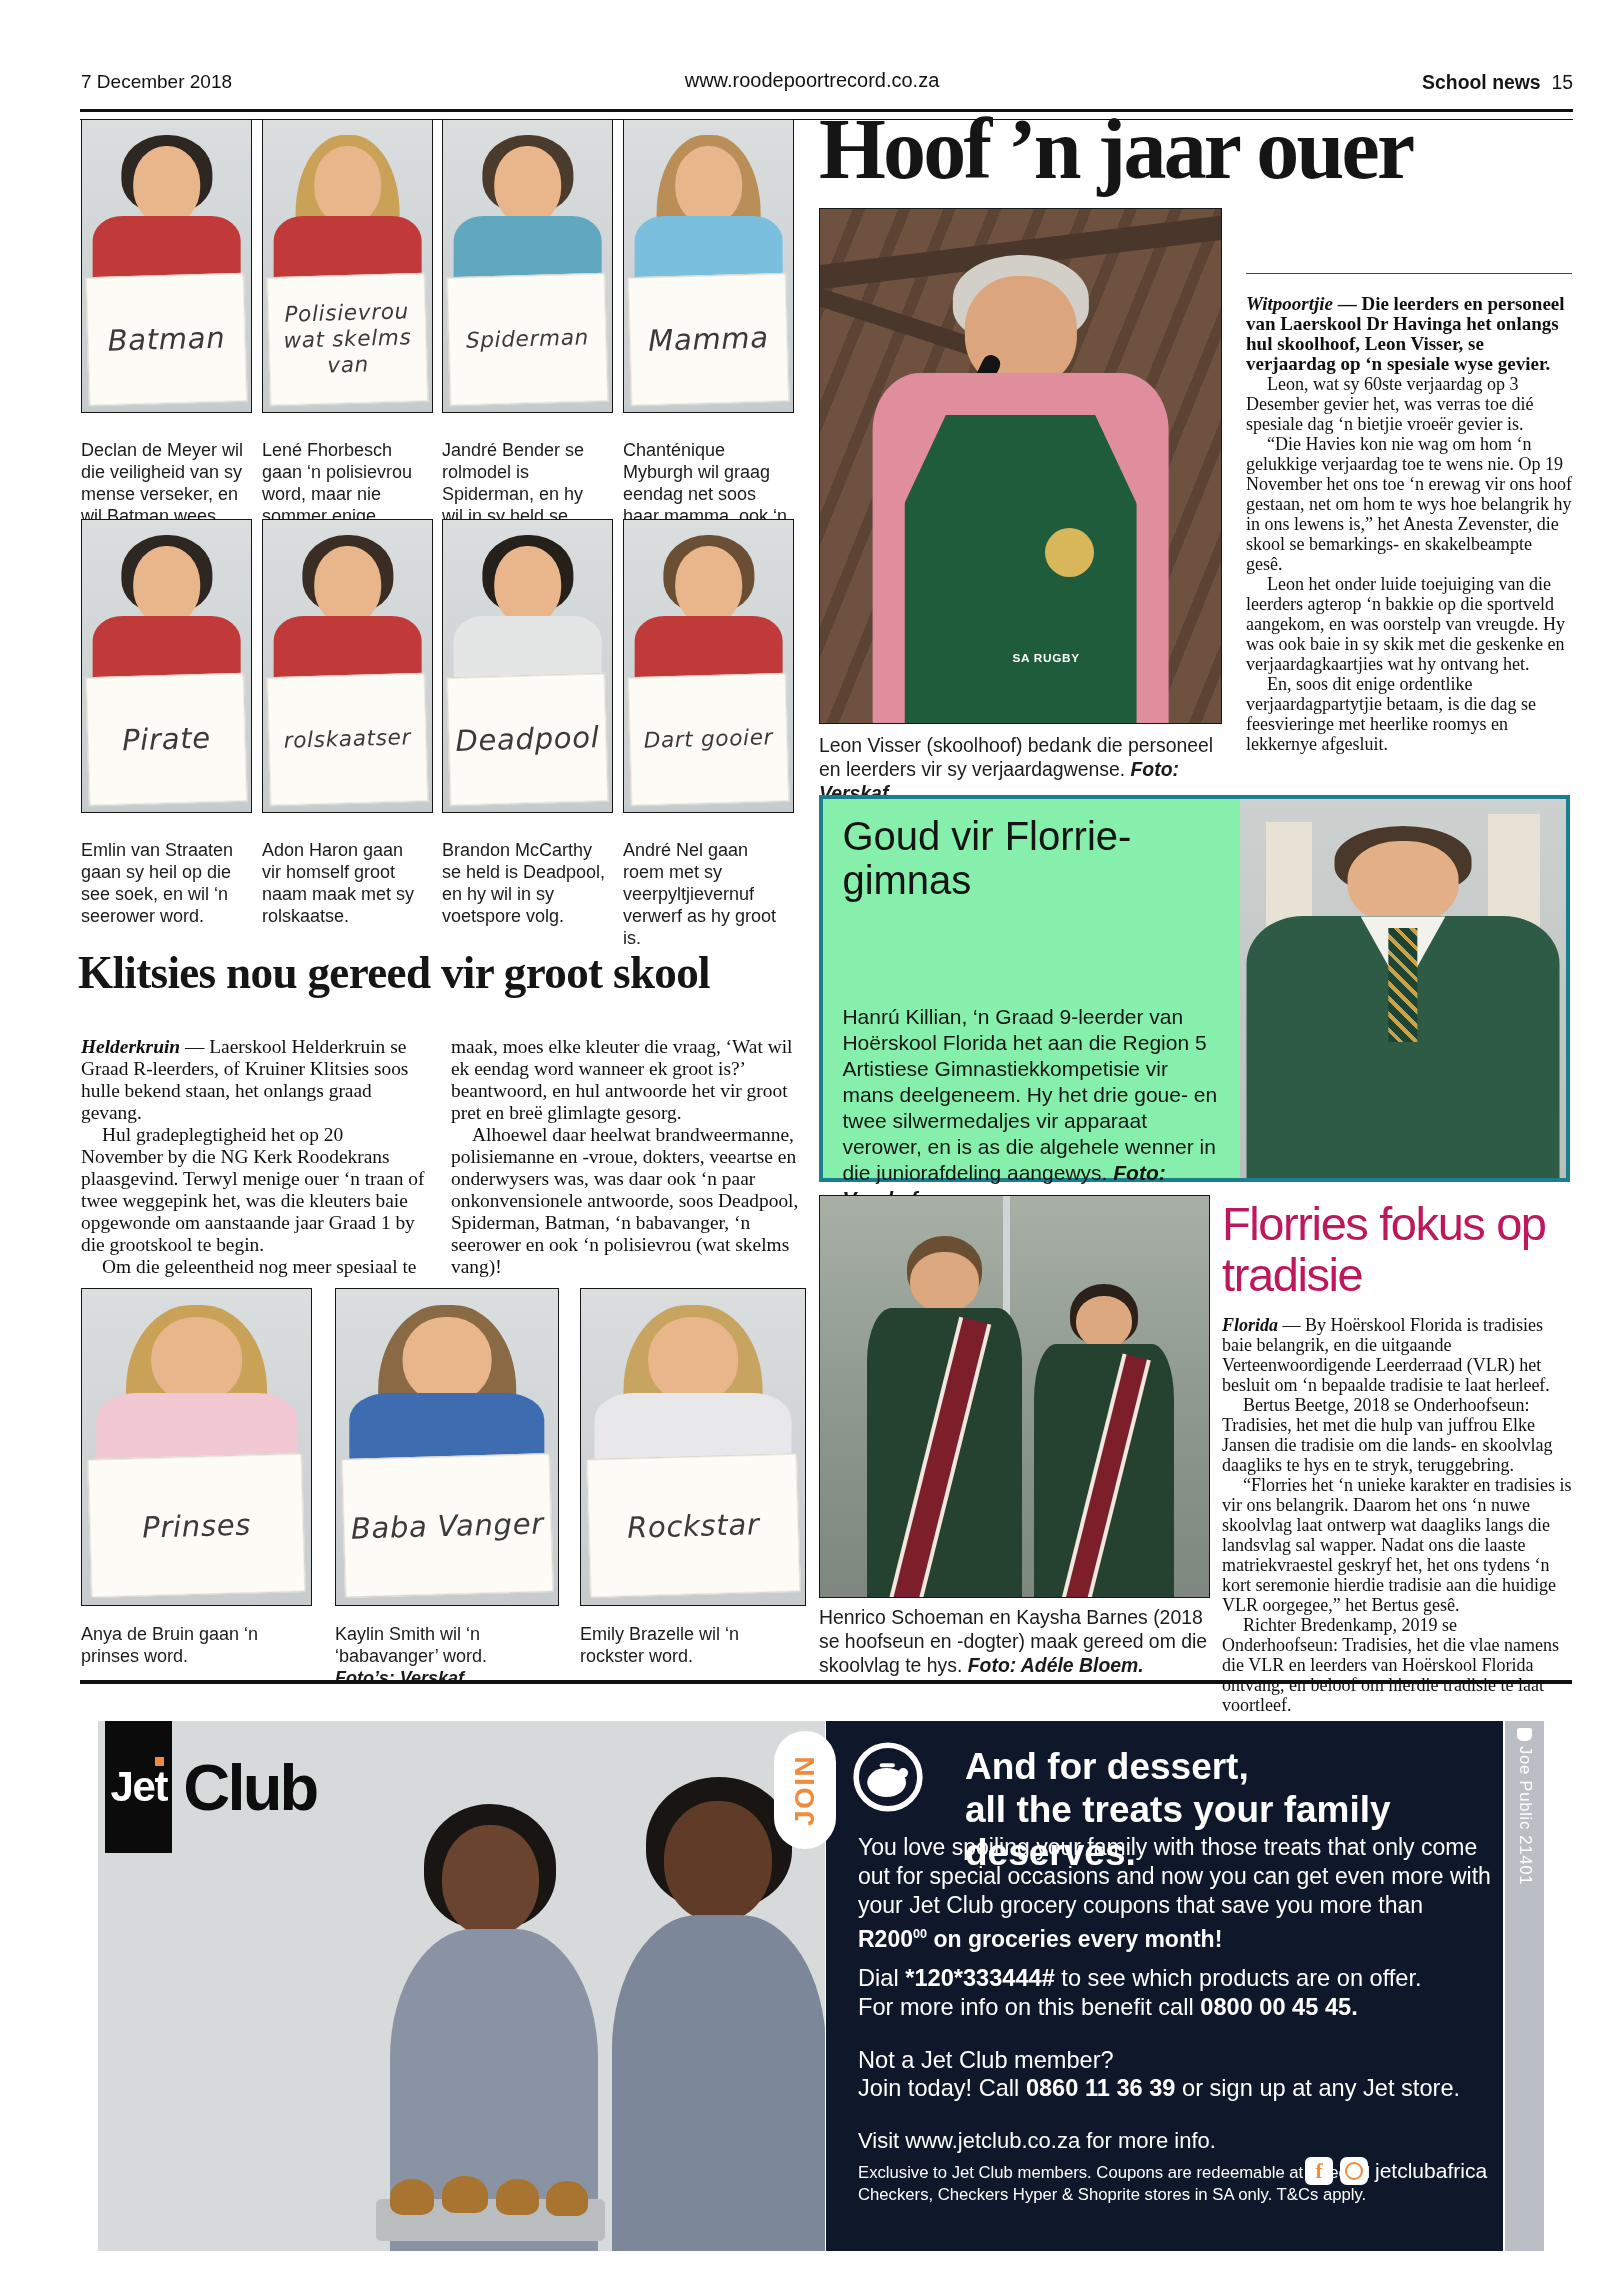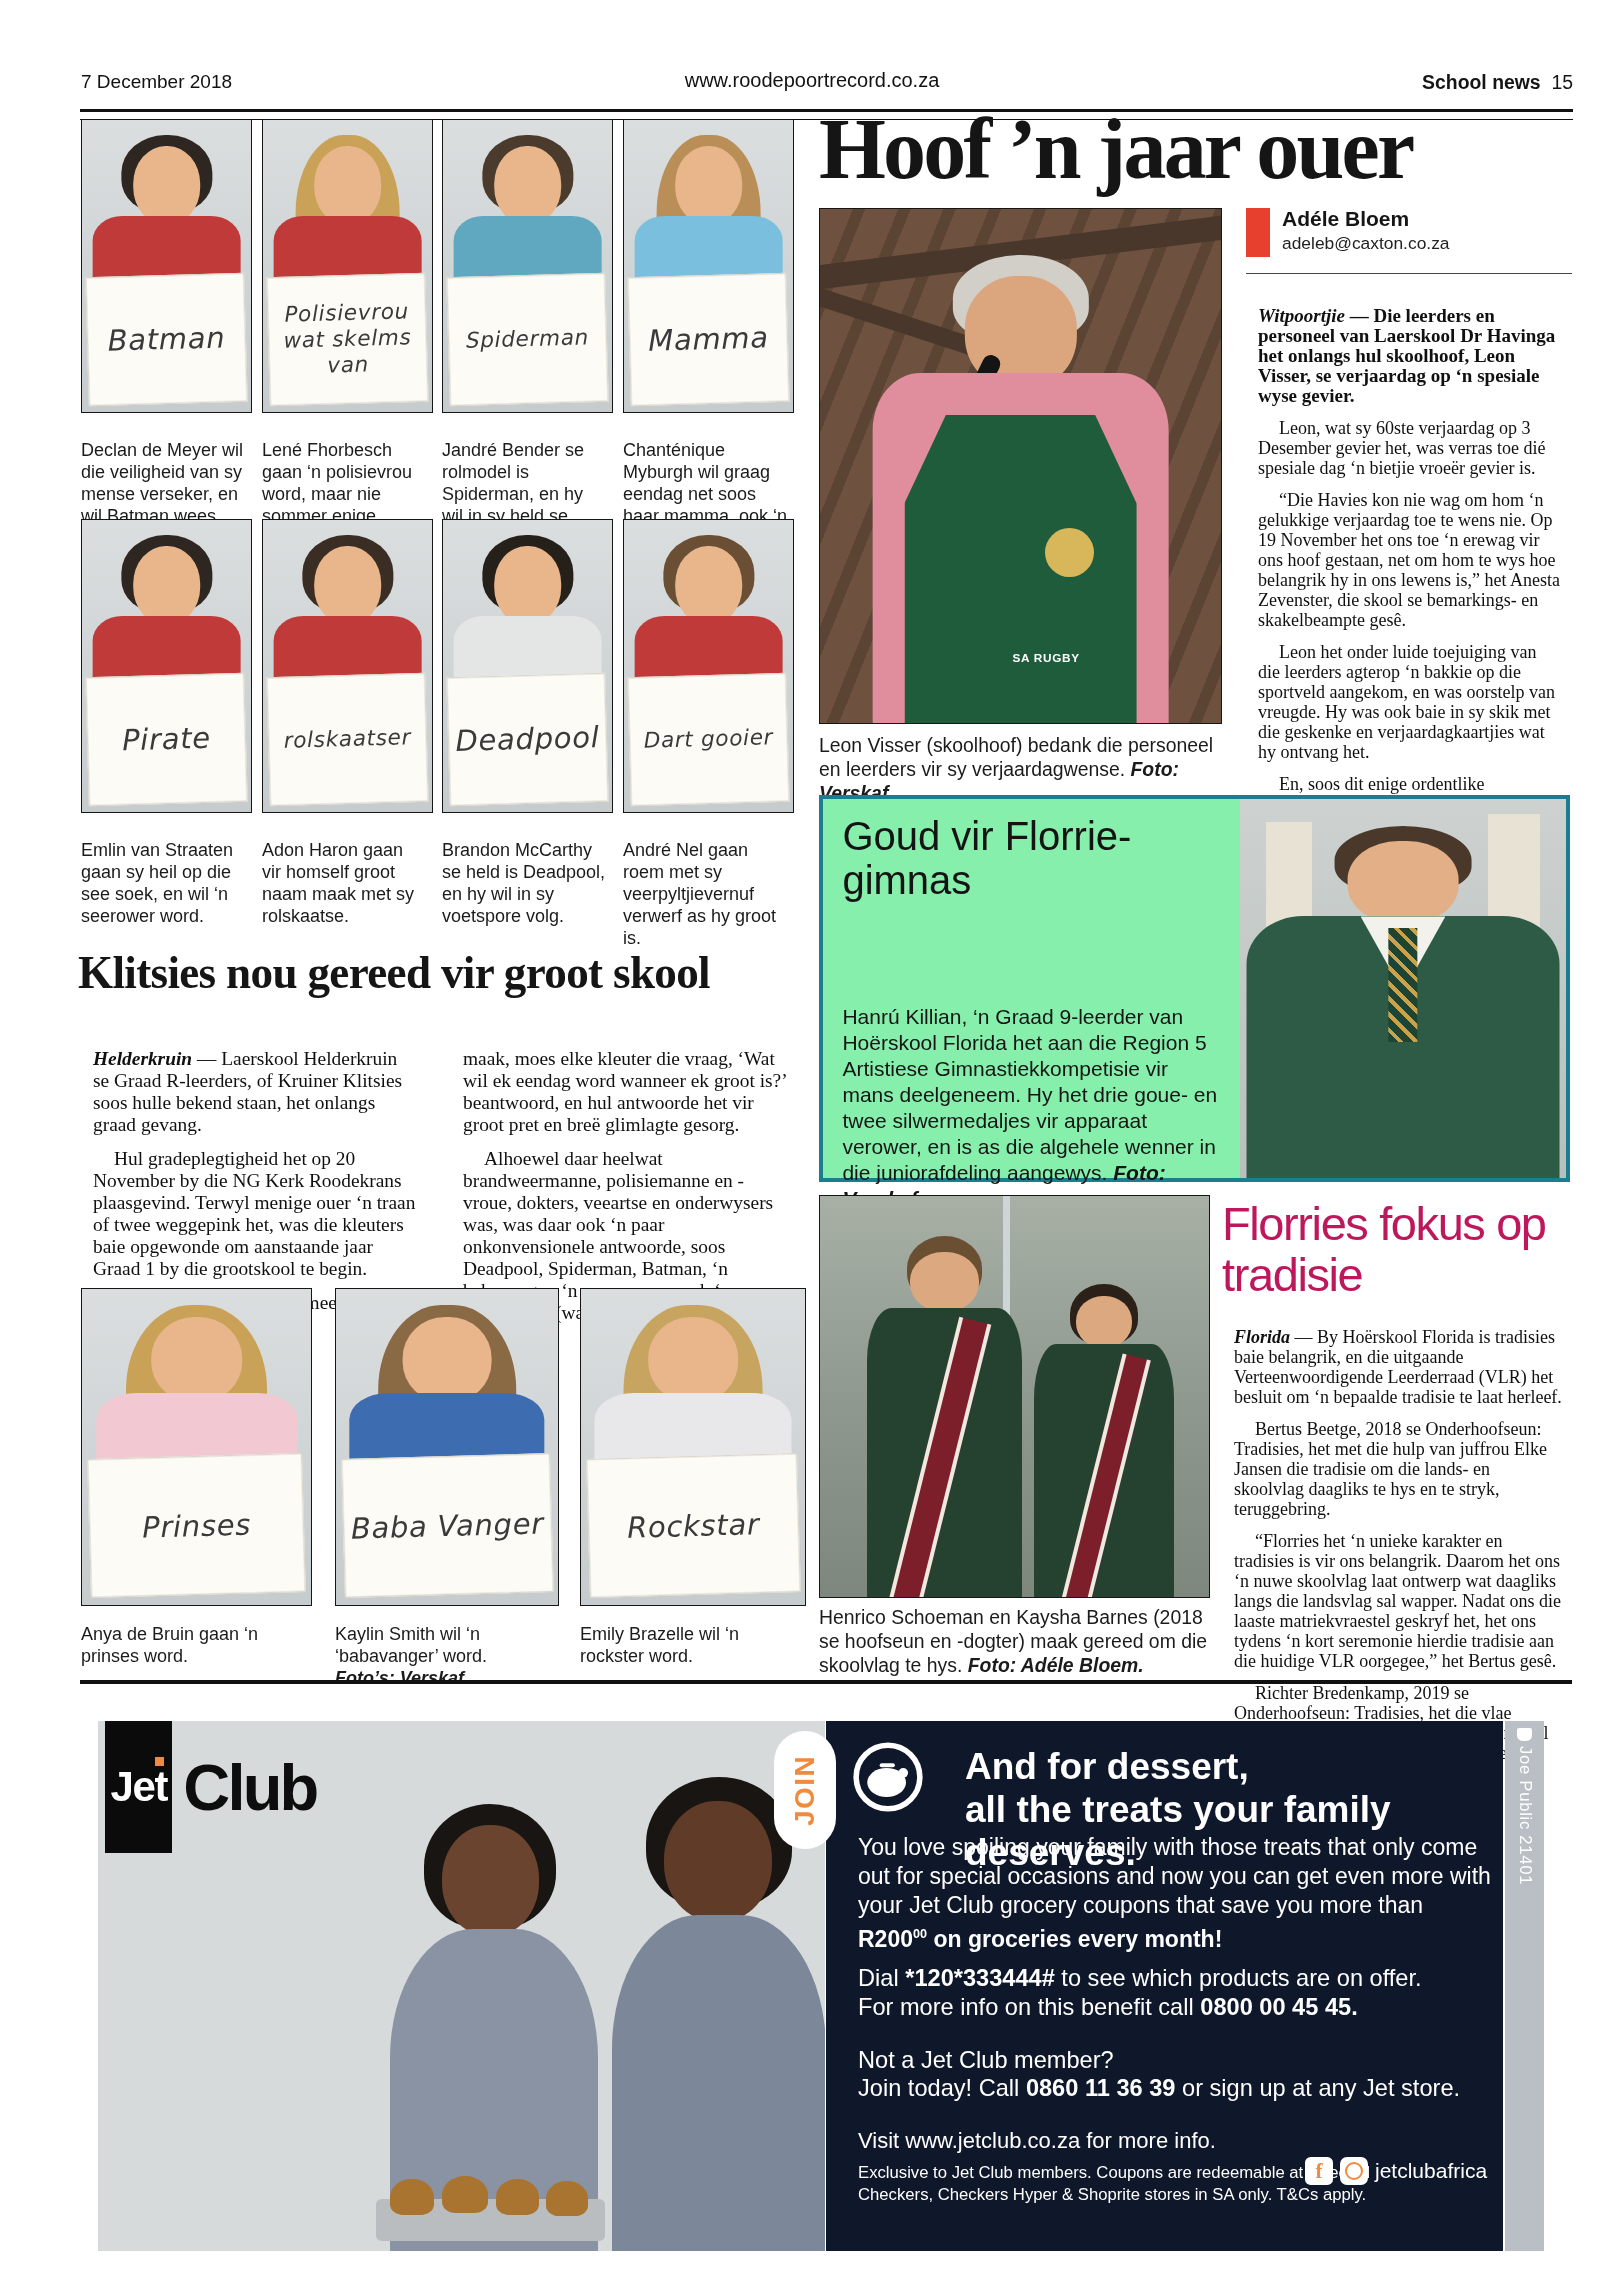--- a/index.html
+++ b/index.html
@@ -28,21 +28,21 @@
           border:0.7px solid #d9d6cb;box-shadow:0 0 0 0.7px #eceade inset;transform:rotate(-1.6deg);
           display:flex;align-items:center;justify-content:center;text-align:center;z-index:5;
           font-family:"DejaVu Sans",sans-serif;font-style:italic;color:#3a3a3a;
           font-size:29px;letter-spacing:0.7px;padding:4.2px;}
   .k-sign.small{font-size:21.5px;line-height:26px;}
   .cap{font-size:18px;line-height:22px;color:#1b1b1b;}
   .credit{font-weight:bold;font-style:italic;}
 
   
   .serif{font-family:"Liberation Serif",serif;color:#101010;}
-  .art p{margin:12px;text-indent:21px;}
+  .art p{margin:0;text-indent:21px;}
   .art p.lead{text-indent:0;}
   .place{font-weight:bold;font-style:italic;}
 
   .klitsies-h{font-family:"Liberation Serif",serif;font-weight:bold;font-size:47px;
               letter-spacing:-0.7px;transform:scaleX(.96);transform-origin:left top;white-space:nowrap;}
   .hoof-h{font-family:"Liberation Serif",serif;font-weight:bold;font-size:86px;line-height:1.05;
           letter-spacing:-2.8px;white-space:nowrap;}
   .hoof-art{font-size:18px;line-height:20px;}
   .hoof-art .lead{font-weight:bold;font-size:19px;}
   .klit-art{font-size:19.4px;line-height:22px;}
@@ -293,25 +293,20 @@
     <div class="l-mic"></div>
     <div class="l-shirt"></div>
     <div class="l-apron"></div>
     <div class="l-emblem"></div>
     <div class="l-sarugby">SA RUGBY</div>
   </div>
   <div class="abs cap" style="left:819px;top:733px;width:399px;font-size:19.4px;line-height:24px;">
     <span>Leon Visser (skoolhoof) bedank die personeel en leerders vir sy verjaardagwense. </span><span class="credit">Foto: Verskaf.</span>
   </div>
 
-  <div class="abs" style="left:1246px;top:207px;width:326px;height:65px;">
-    <div class="abs" style="left: 0px; top: 1.4px; width: 23.6px; height: 49px; background: rgb(232, 64, 47);"></div>
-    <div class="abs byline-name" style="left:36px;top:0;">Adéle Bloem</div>
-    <div class="abs byline-mail" style="left:36px;top:26px;">adeleb@caxton.co.za</div>
-  </div>
   <div class="abs" style="left:1246px;top:273px;width:326px;height:1.4px;background:#454545;"></div>
 
   <div class="abs serif hoof-art art" style="left:1246px;top:294px;width:326px;height:503px;overflow:hidden;">
     <p class="lead"><span class="place">Witpoortjie</span><b><span> — Die leerders en personeel van Laerskool Dr Havinga het onlangs hul skoolhoof, Leon Visser, se verjaardag op ‘n spesiale wyse gevier.</span></b></p>
     <p>Leon, wat sy 60ste verjaardag op 3 Desember gevier het, was verras toe dié spesiale dag ‘n bietjie vroeër gevier is.</p>
     <p>“Die Havies kon nie wag om hom ‘n gelukkige verjaardag toe te wens nie. Op 19 November het ons toe ‘n erewag vir ons hoof gestaan, net om hom te wys hoe belangrik hy in ons lewens is,” het Anesta Zevenster, die skool se bemarkings- en skakelbeampte gesê.</p>
     <p>Leon het onder luide toejuiging van die leerders agterop ‘n bakkie op die sportveld aangekom, en was oorstelp van vreugde. Hy was ook baie in sy skik met die geskenke en verjaardagkaartjies wat hy ontvang het.</p>
     <p>En, soos dit enige ordentlike verjaardagpartytjie betaam, is die dag se feesvieringe met heerlike roomys en lekkernye afgesluit.</p>
   </div>
 

